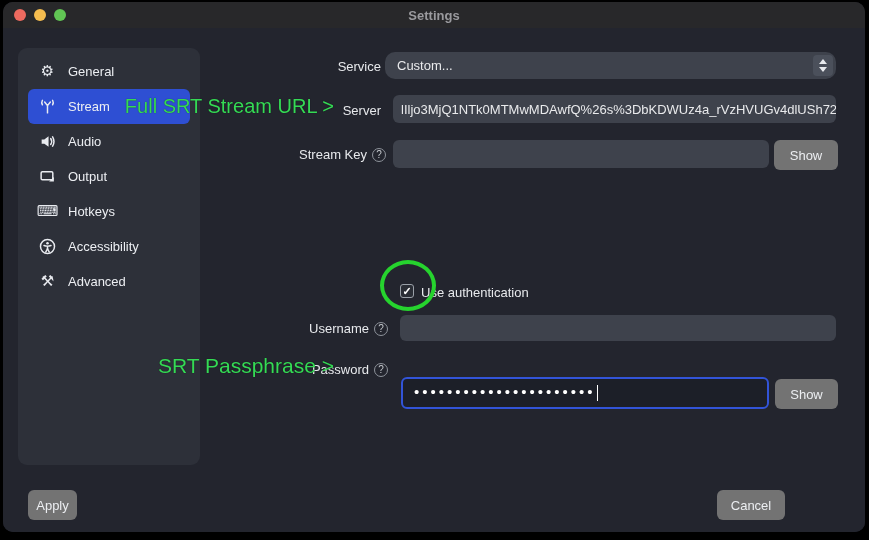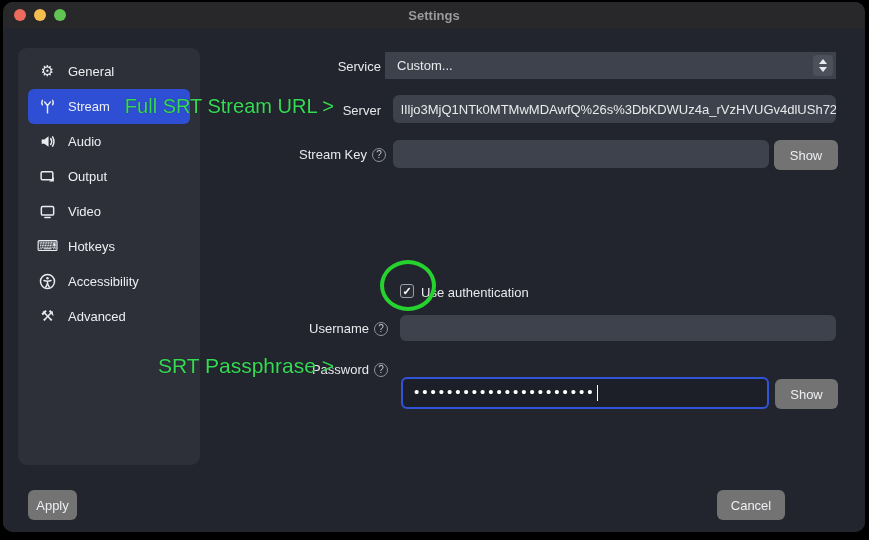--- a/index.html
+++ b/index.html
@@ -34,21 +34,21 @@
   .lbl { position:absolute; font-size:13px; color:#e7e9ec; white-space:nowrap; }
   .lblwrap { position:absolute; display:flex; align-items:center; gap:5px;text-align:right; }
   .help { width:14px; height:14px; border:1px solid #8e939b; border-radius:50%;
           color:#c6c9ce; font-size:10px; display:flex; align-items:center; justify-content:center; }
   .field { position:absolute; background:#3e424c; border-radius:6px; height:28px;
            color:#e9eaec; font-size:13px; display:flex; align-items:center;
            padding:0 8px; overflow:hidden; white-space:nowrap; }
   .btn { position:absolute; background:#737373; border-radius:6px; height:30px;
          color:#eceef1; font-size:13px; display:flex; align-items:center; justify-content:center;
          cursor:default; }
-  .select { position:absolute; background:#3e424c; border-radius:0; height:27px;
+  .select { position:absolute; background:#3e424c; border-radius:10px; height:27px;
             color:#e9eaec; font-size:13px; display:flex; align-items:center; padding:0 12px; }
   .stepper { position:absolute; right:3px; top:3px; bottom:3px; width:20px; background:#4b505b;
              border-radius:4px; display:flex; flex-direction:column; align-items:center; justify-content:center; gap:3px; }
   .tri-up { width:0; height:0; border-left:4px solid transparent; border-right:4px solid transparent;
             border-bottom:5px solid #e8eaee; }
   .tri-dn { width:0; height:0; border-left:4px solid transparent; border-right:4px solid transparent;
             border-top:5px solid #e8eaee; }
 
   .checkbox { position:absolute; left:399px; top:282px; width:14px; height:14px;
               border:1px solid #9aa0a8; border-radius:3px; background:#2a2d35;
@@ -117,29 +117,20 @@
           <span class="icon-box">
             <svg class="li" width="17" height="17" viewBox="0 0 16 16">
               <rect x="2" y="3.5" width="11" height="7.5" rx="1.2"></rect>
               <path d="M9.5 12.8 H14 V8.5" fill="#e9ebf0" stroke="none"></path>
             </svg>
           </span>
           <span>Output</span>
         </div>
         <div class="nav-item">
           <span class="icon-box">
-            <svg class="li" width="17" height="17" viewBox="0 0 16 16">
-              <rect x="2.2" y="3.2" width="11.6" height="8.2" rx="1.4"></rect>
-              <path d="M5.5 13.6 H10.5"></path>
-            </svg>
-          </span>
-          <span>Video</span>
-        </div>
-        <div class="nav-item">
-          <span class="icon-box">
               <span class="uicon">⌨</span>
             </span>
           <span>Hotkeys</span>
         </div>
         <div class="nav-item">
           <span class="icon-box">
             <svg class="li" width="17" height="17" viewBox="0 0 16 16">
               <circle cx="8" cy="8" r="6.6"></circle>
               <circle cx="8" cy="4.9" r="1.2" fill="#e9ebf0" stroke="none"></circle>
               <path d="M4.7 7 Q8 8.3 11.3 7"></path>

